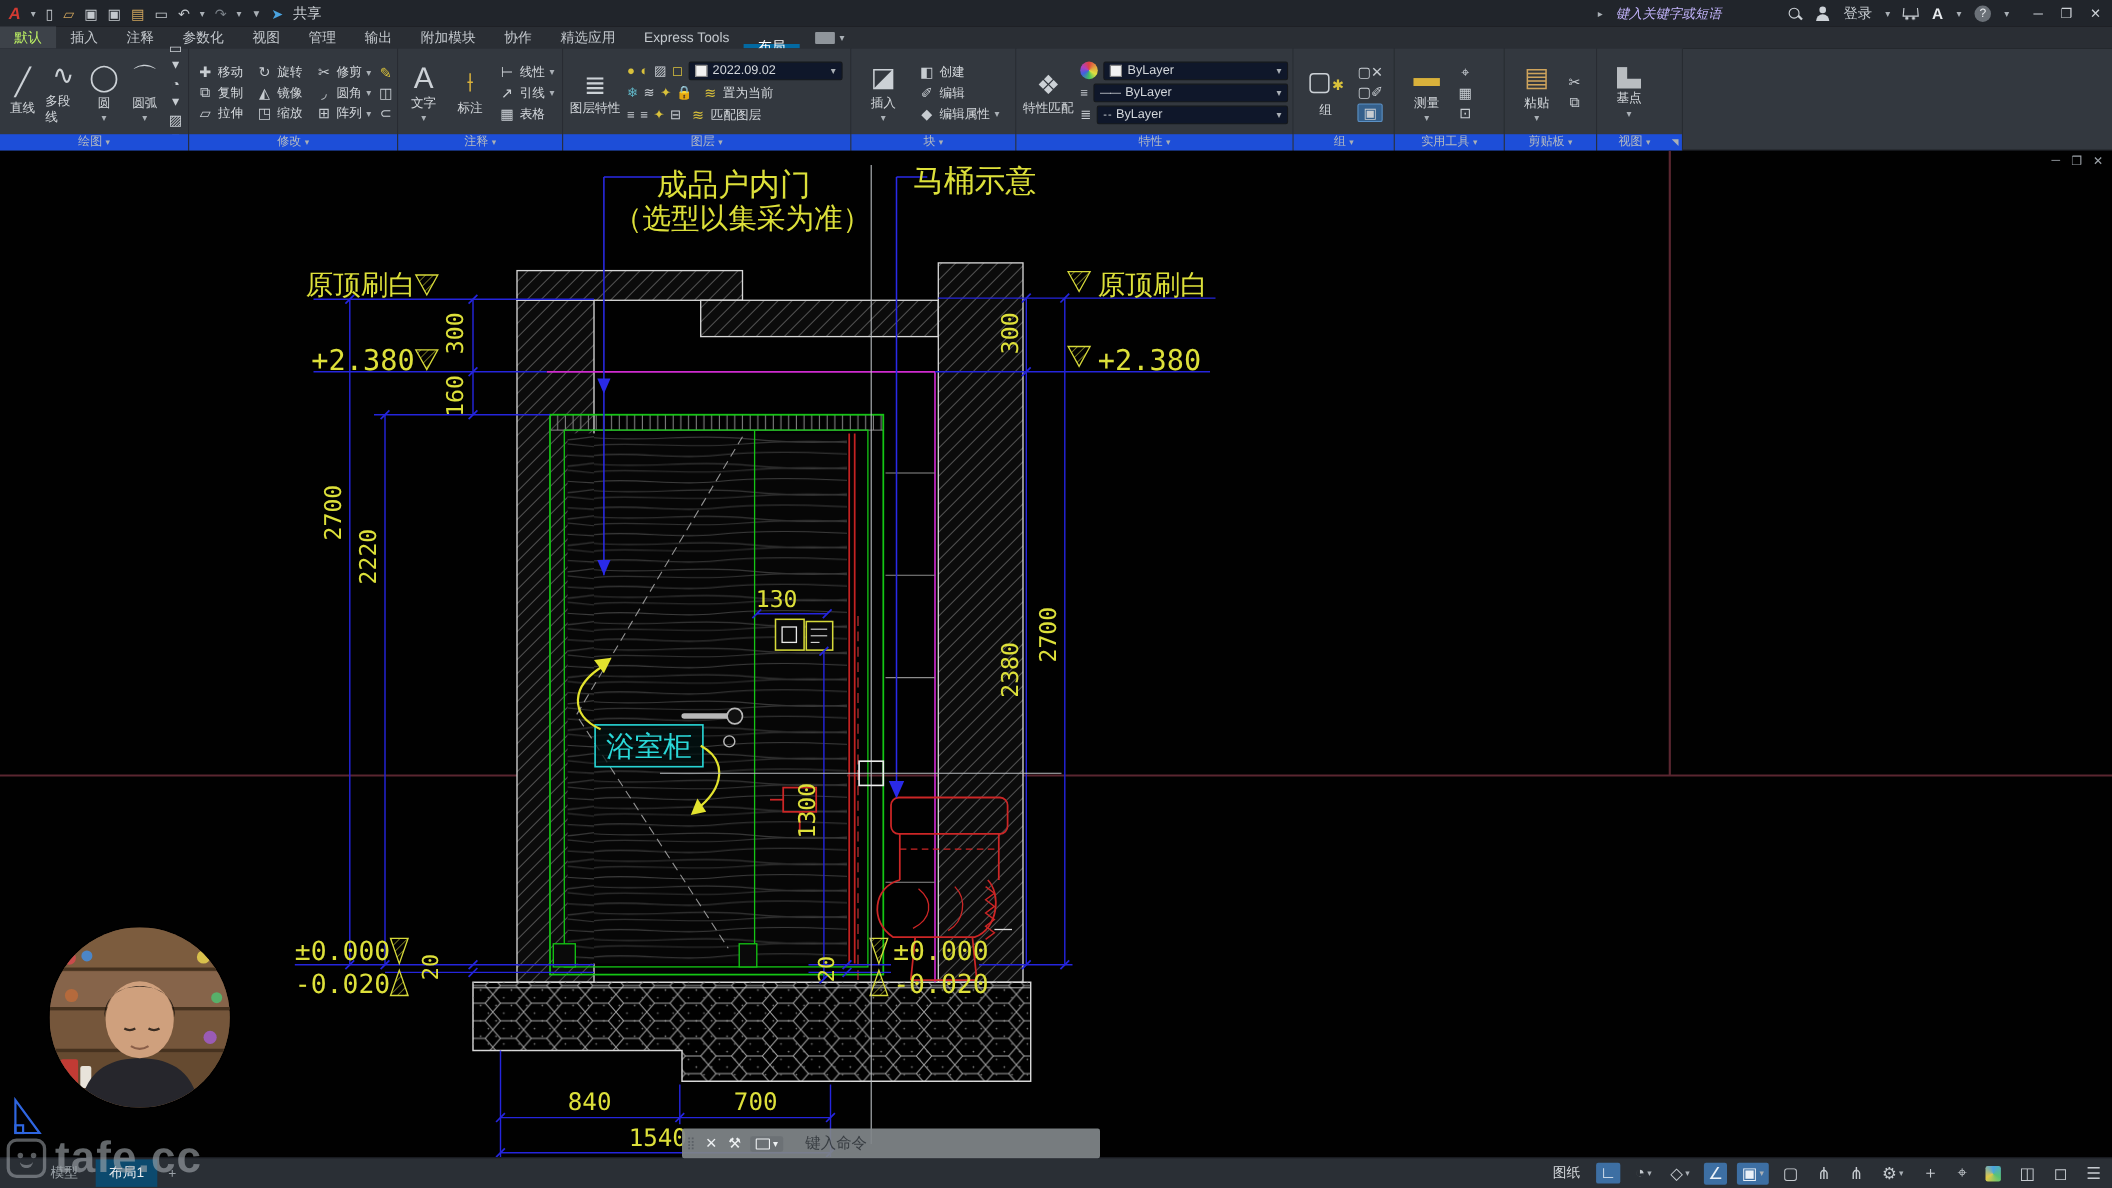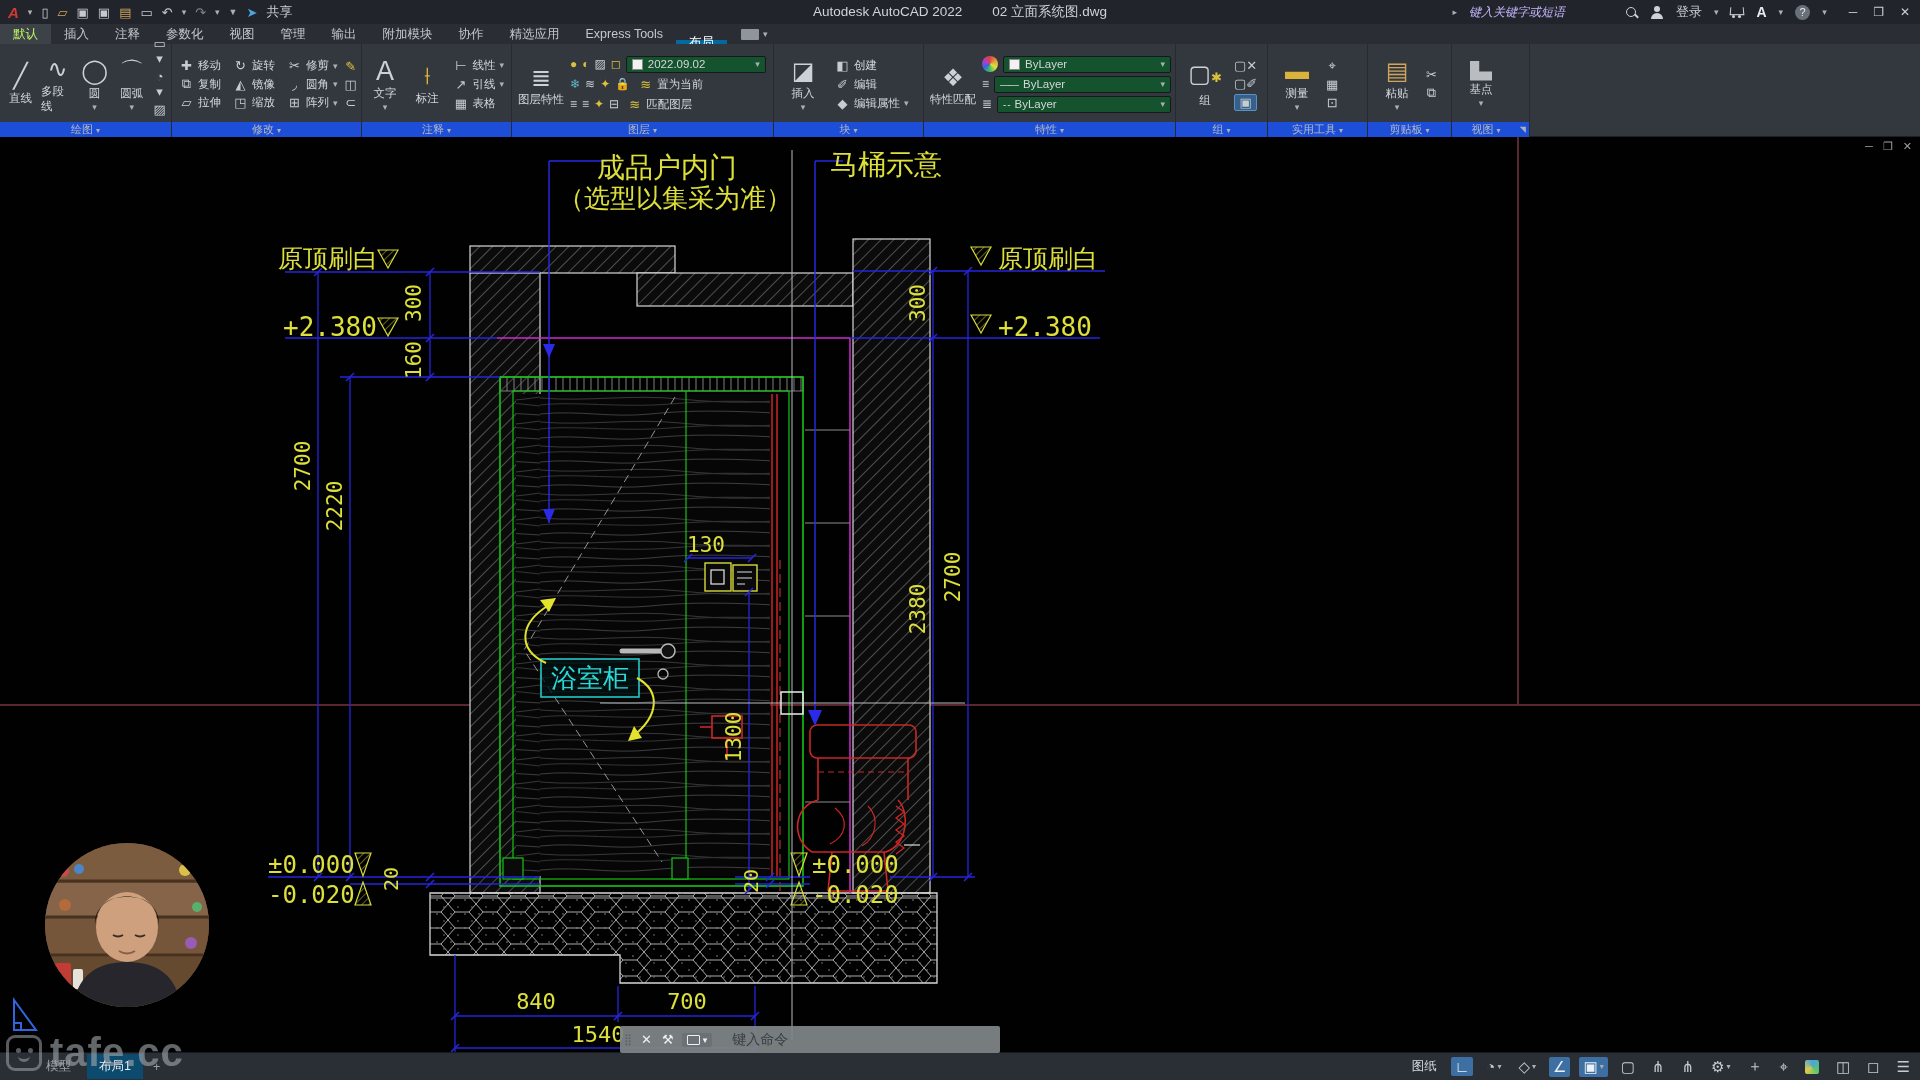--- a/index.html
+++ b/index.html
@@ -64,21 +64,21 @@
   .btn-big .ic.yellow { color:#d9b13b; }
   .btn-big .ic.tan { color:#cfa45c; }
   .col-sm { display:flex; flex-direction:column; justify-content:center; gap:2px; }
   .btn-sm { display:flex; align-items:center; gap:4px; color:#d3d7db; font-size:11.5px;
     padding:1px 3px; border-radius:2px; white-space:nowrap; }
   .btn-sm .ic-s { font-size:13px; color:#c7ccd1; width:15px; text-align:center; }
   .btn-sm .ic-s.yellow { color:#d9c13b; }
   .grid-mod { display:grid; grid-template-columns:auto auto auto; gap:1px 6px; align-content:center; }
   .tinycol { display:flex; flex-direction:column; justify-content:center; gap:3px; color:#c7ccd1; font-size:13px; text-align:center; }
   .tinycol .yellow { color:#d9c13b; }
-  .combo { display:flex; align-items:center; gap:5px; background:#14532d; border:1px solid #15181c;
+  .combo { display:flex; align-items:center; gap:5px; background:#0f172a; border:1px solid #15181c;
     border-radius:2px; height:17px; padding:0 5px; color:#d3d7db; font-size:11.5px; }
   .combo .sw { width:11px; height:11px; background:#f2f2f2; border:1px solid #888; }
   .combo .lineicon { color:#cfd3d7; font-size:10px; letter-spacing:-1px; }
   .combo .flex { flex:1; }
   .layers-block { display:flex; flex-direction:column; justify-content:center; gap:3px; }
   .lrow { display:flex; align-items:center; gap:5px; }
   .mini { font-size:12px; color:#c9ced3; }
   .mini.yellow { color:#d9c13b; }
   .mini.teal { color:#62b8c9; }
   .cwheel { width:16px; height:16px; border-radius:50%;
@@ -147,24 +147,20 @@
       <span class="ic">▣</span>
       <span class="ic tan">▤</span>
       <span class="ic">▭</span>
       <span class="ic">↶</span>
         <span class="caret">▾</span>
       <span class="ic dim">↷</span>
         <span class="caret">▾</span>
       <span class="caret">▼</span>
       <span class="ic" style="color:#4aa3e0;">➤</span>
       <span>共享</span>
-    </div>
-    <div class="title-center">
-      <span>Autodesk AutoCAD 2022</span>
-      <span class="doc">02 立面系统图.dwg</span>
     </div>
     <div class="tb-right">
       <span class="caret">▸</span>
       <div class="searchbox">
         <span class="ph">键入关键字或短语</span>
         <span class="mag"></span>
       </div>
       <span class="person"></span>
       <span>登录</span>
       <span class="caret">▾</span>

